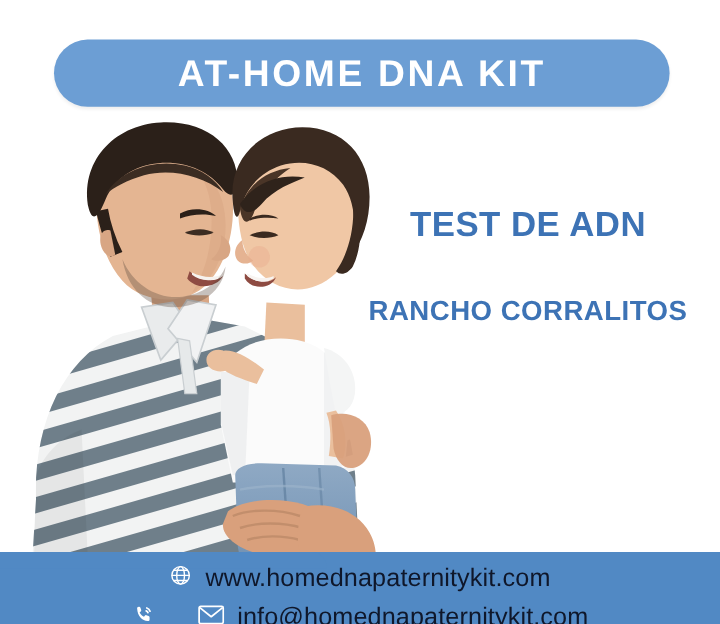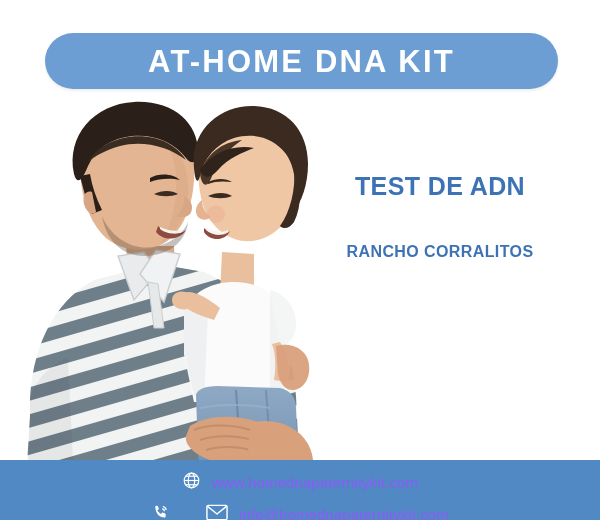--- a/index.html
+++ b/index.html
@@ -54,29 +54,29 @@
   
   .title-block {
     position: absolute;
     left: 290px;
     top: 158px;
     width: 300px;
     text-align: center;
     color: #3d73b5;
   }
   .title-line {
-    font-size: 25px;
+    font-size: 29px;
     font-weight: bold;
     letter-spacing: 0.4px;
     line-height: 1;
     white-space: nowrap;
   }
   .title-line.l1 { margin: 0 0 0 0; }
   .title-line.l2 { margin: 45px 0 0 0; }
-  .title-line.l3 { margin: 45px 0 0 0; font-size: 16px; }
+  .title-line.l3 { margin: 45px 0 0 0; font-size: 23px; }
 
   
   .footer-band {
     position: absolute;
     left: 0;
     top: 444px;
     width: 600px;
     height: 76px;
     background: #5189c4;
     border-top-right-radius: 0;
@@ -110,22 +110,22 @@
     gap: 14px;
     pointer-events: auto;
   }
   .footer-item {
     display: flex;
     align-items: center;
     gap: 11px;
   }
   .footer-item + .footer-item { margin-left: 22px; }
   .footer-text {
-    color: #8b5cf6;
-    font-size: 15px;
+    color: #0f172a;
+    font-size: 21px;
     font-weight: normal;
     letter-spacing: 0.1px;
     white-space: nowrap;
     line-height: 1;
   }
   .ficon { display: block; flex: none; }
 </style>
 </head>
 <body>
 

